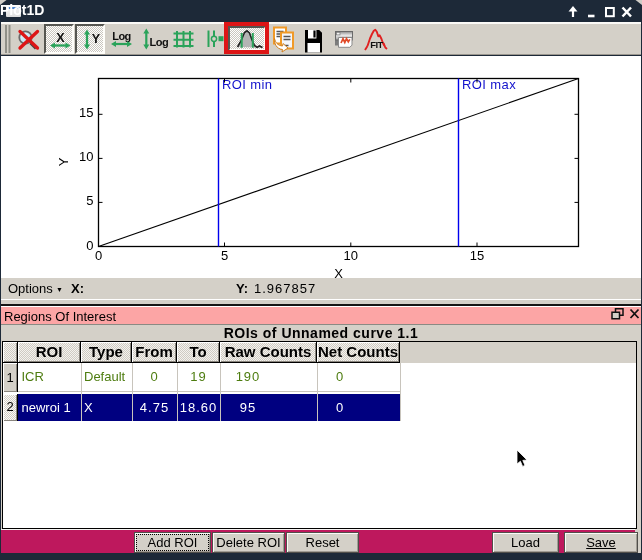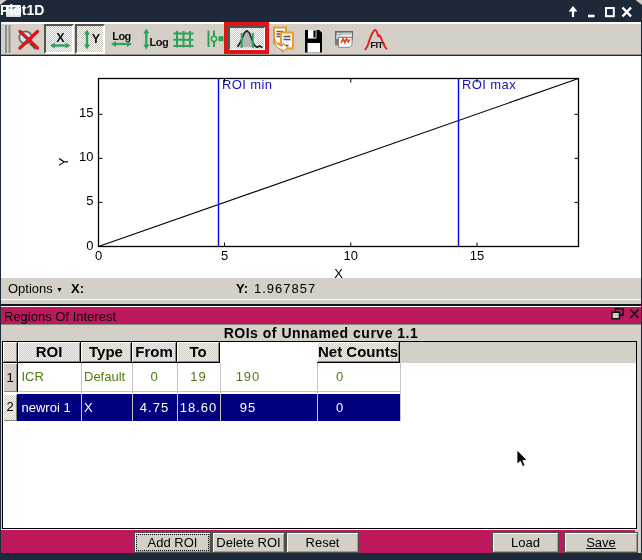--- a/index.html
+++ b/index.html
@@ -24,21 +24,21 @@
 
 
 #plotarea { position:absolute; left:1px; top:56px; width:640px; height:222px; background:#ffffff; }
 
 
 #statusbar { position:absolute; left:1px; top:278px; width:640px; height:21px; background:#d4d0c8; font-size:13px; color:#000; }
 #statusbar b { font-weight:bold; }
 
 
 #dockline { position:absolute; left:1px; top:299px; width:640px; height:6.5px; background:#d4d0c8; border-top:1.5px solid #ffffff; border-bottom:2px solid #141414; }
-#docktitle { position:absolute; left:1px; top:305.5px; width:640px; height:19.5px; background:#be185d; border-top:1px solid #ffffff; border-bottom:1px solid #8a8a84; font-size:13px; }
+#docktitle { position:absolute; left:1px; top:305.5px; width:640px; height:19.5px; background:#fca5a5; border-top:1px solid #ffffff; border-bottom:1px solid #8a8a84; font-size:13px; }
 #roilabel { position:absolute; left:1px; top:325px; width:640px; height:16px; background:#d4d0c8; text-align:center; font-weight:bold; font-size:14px; letter-spacing:0.5px; padding-top:0; }
 
 
 #tablewrap { position:absolute; left:2px; top:341px; width:635px; height:188px; background:#ffffff; border:1px solid #000000; }
 .hcell { position:absolute; top:0; height:21px; border-right:1px solid #000000; border-bottom:1px solid #000000; text-align:center; font-weight:bold; font-size:15px; padding-top:1px;
   background-image: linear-gradient(45deg, #cfcbc3 25%, transparent 25%, transparent 75%, #cfcbc3 75%),
                     linear-gradient(45deg, #cfcbc3 25%, #f4f2ee 25%, #f4f2ee 75%, #cfcbc3 75%);
   background-size:2px 2px; background-position:0 0, 1px 1px;
   box-shadow: inset 1px 1px 0 #ffffff, inset -1px -1px 0 #8a867e; }
 .rhead { position:absolute; left:0; width:15px; border-right:1px solid #000000; background:#d4d0c8; text-align:center; font-size:13px;
@@ -232,20 +232,21 @@
   <div id="roilabel">ROIs of Unnamed curve 1.1</div>
 
   <div id="tablewrap">
     <div style="position:absolute;left:397px;top:0;width:236px;height:21px;background:#d4d0c8"></div>
 
     <div class="hcell" style="left:0px; width:15px;"></div>
     <div class="hcell" style="left:15px; width:63px;">ROI</div>
     <div class="hcell" style="left:78px; width:51px;">Type</div>
     <div class="hcell" style="left:129px; width:45px;">From</div>
     <div class="hcell" style="left:174px; width:43px;">To</div>
+    <div class="hcell" style="left:217px; width:97px;">Raw Counts</div>
     <div class="hcell" style="left:314px; width:83px;">Net Counts</div>
 
     <div class="rhead" style="top:21px; height:29px; padding-top:7px;">1</div>
     <div class="rhead" style="top:52px; height:27px; padding-top:5px;
       background-image: linear-gradient(45deg, #d0ccc4 25%, transparent 25%, transparent 75%, #d0ccc4 75%),
                         linear-gradient(45deg, #d0ccc4 25%, #fbfaf8 25%, #fbfaf8 75%, #d0ccc4 75%);
       background-size:2px 2px; background-position:0 0, 1px 1px;">2</div>
 
     <div id="row2bg"></div>
 

